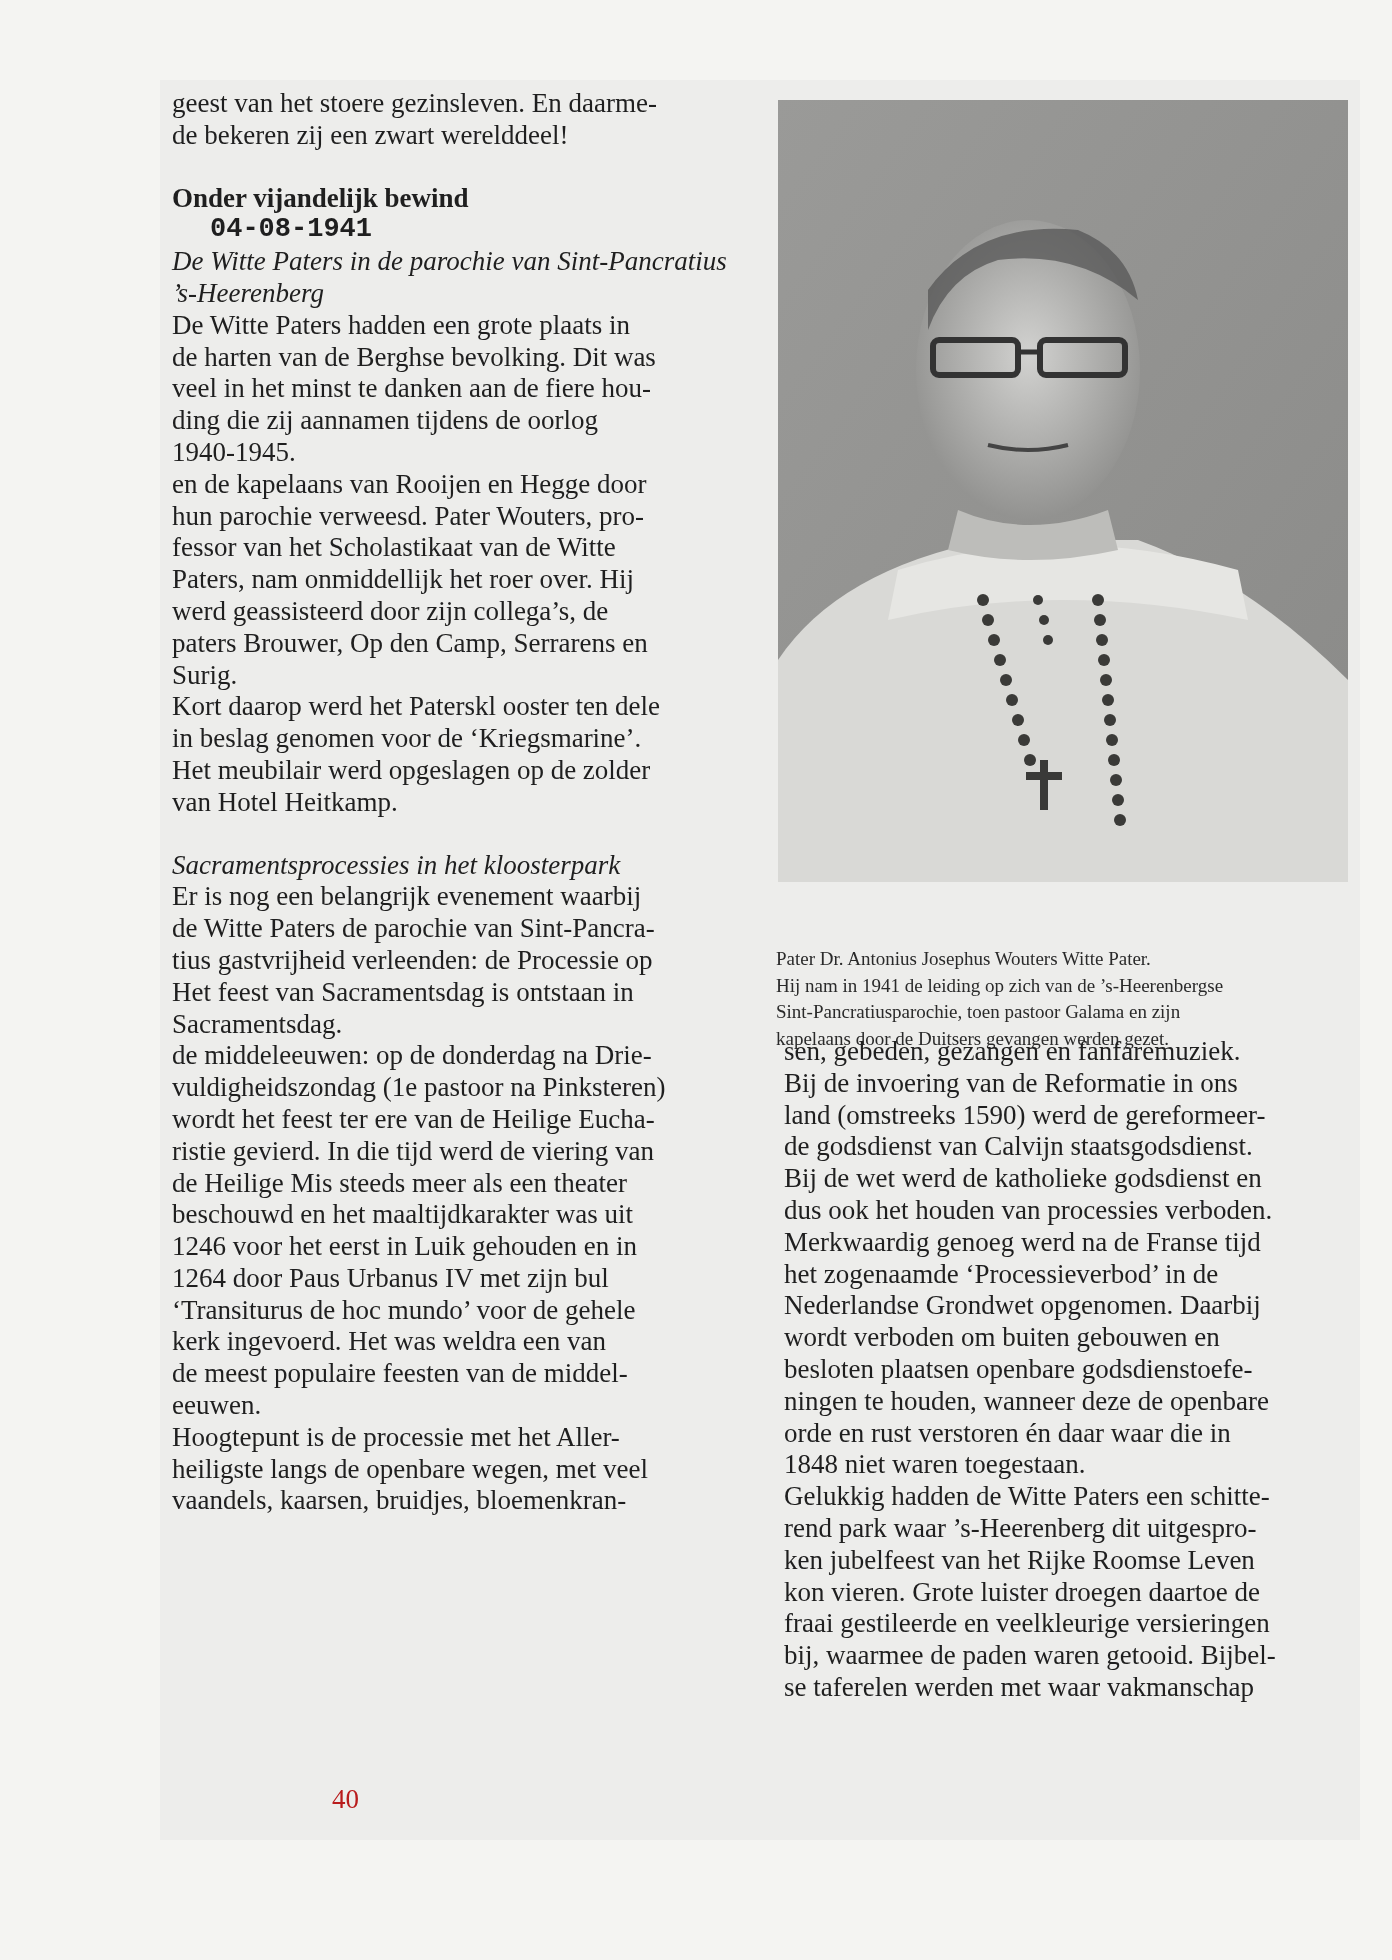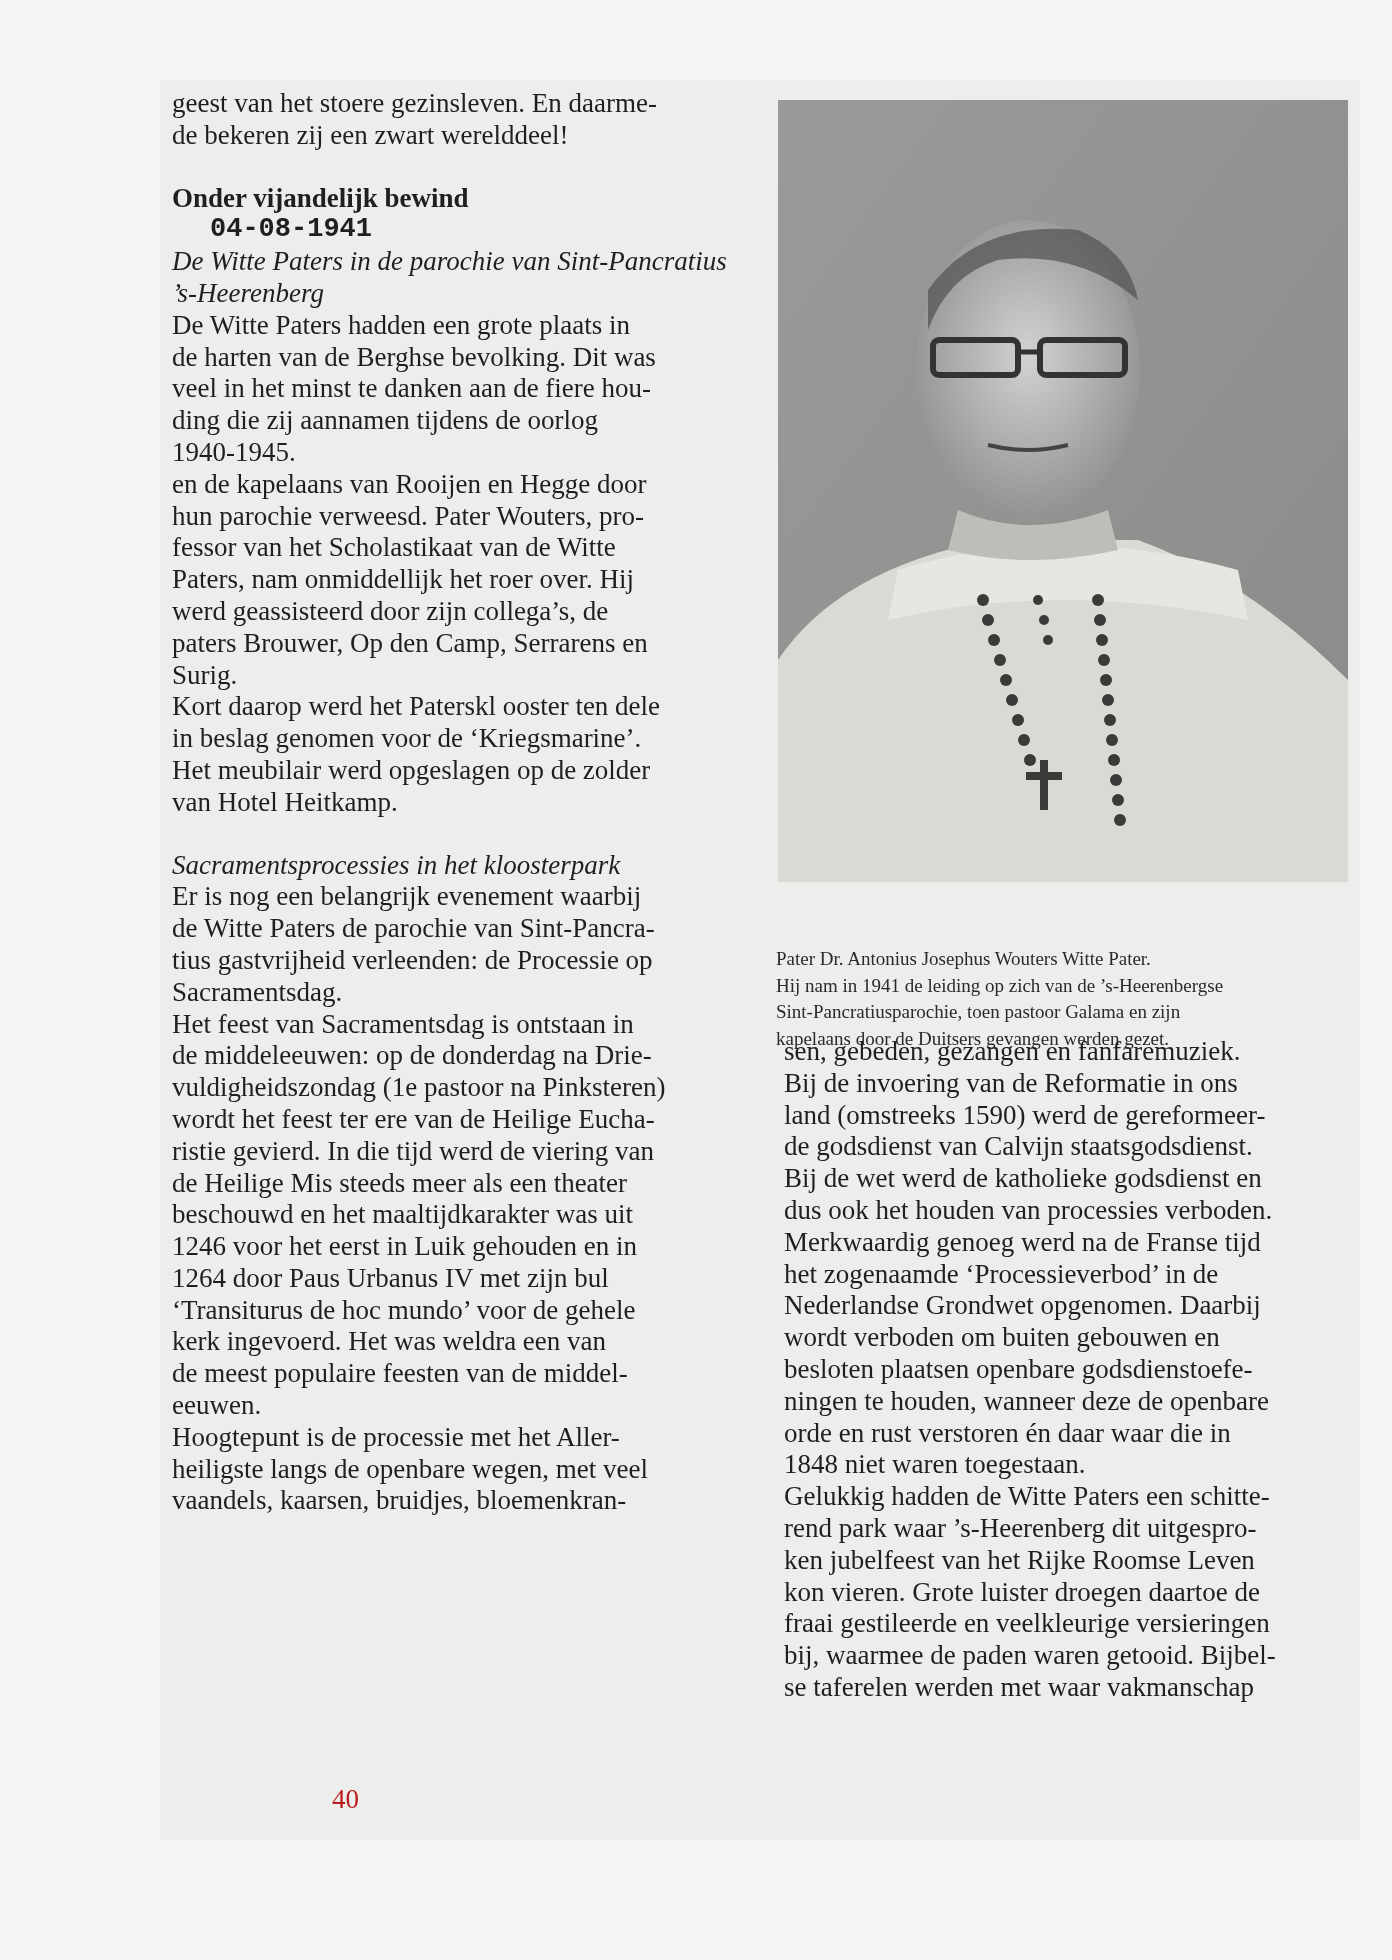--- a/index.html
+++ b/index.html
@@ -74,22 +74,22 @@
       <span class="line">in beslag genomen voor de ‘Kriegsmarine’.</span>
       <span class="line">Het meubilair werd opgeslagen op de zolder</span>
       <span class="line">van Hotel Heitkamp.</span>
     </div>
   <span class="gap"></span>
   <span class="line italic">Sacramentsprocessies in het kloosterpark</span>
   <div id="s2body">
       <span class="line">Er is nog een belangrijk evenement waarbij</span>
       <span class="line">de Witte Paters de parochie van Sint-Pancra-</span>
       <span class="line">tius gastvrijheid verleenden: de Processie op</span>
+      <span class="line">Het feest van Sacramentsdag is ontstaan in</span>
       <span class="line">Sacramentsdag.</span>
-      <span class="line">Het feest van Sacramentsdag is ontstaan in</span>
       <span class="line">de middeleeuwen: op de donderdag na Drie-</span>
       <span class="line">vuldigheidszondag (1e pastoor na Pinksteren)</span>
       <span class="line">wordt het feest ter ere van de Heilige Eucha-</span>
       <span class="line">ristie gevierd. In die tijd werd de viering van</span>
       <span class="line">de Heilige Mis steeds meer als een theater</span>
       <span class="line">beschouwd en het maaltijdkarakter was uit</span>
       <span class="line">1246 voor het eerst in Luik gehouden en in</span>
       <span class="line">1264 door Paus Urbanus IV met zijn bul</span>
       <span class="line">‘Transiturus de hoc mundo’ voor de gehele</span>
       <span class="line">kerk ingevoerd. Het was weldra een van</span>

